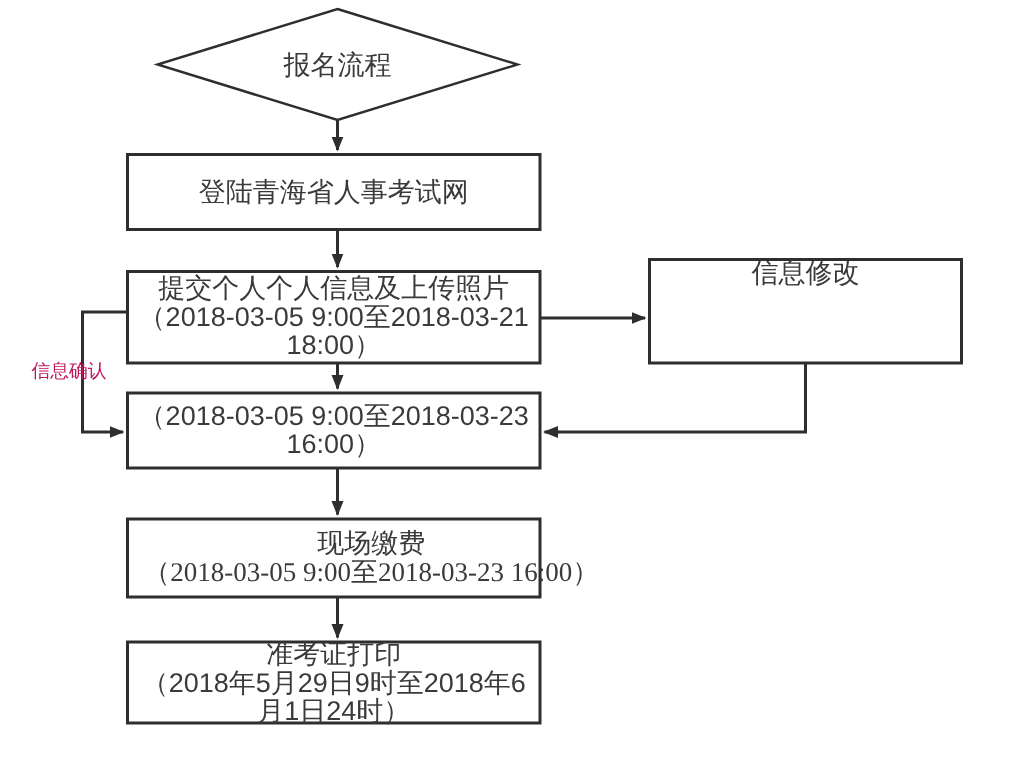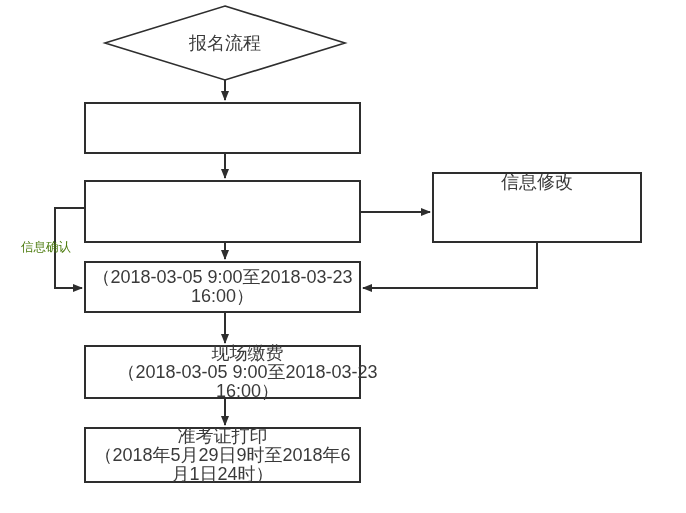--- a/index.html
+++ b/index.html
@@ -38,21 +38,21 @@
     pointer-events: none;
     box-sizing: border-box;
     padding: 0 6px;
   }
   .node-text .line1 { white-space: nowrap; }
   .node-text .line2 { }
   .edge-label {
     position: absolute;
     font-size: 12.5px;
     line-height: 16px;
-    color: #4d7c0f;
+    color: #be185d;
     white-space: nowrap;
   }
 </style>
 </head>
 <body>
 
 <div id="flow-root">
 
   <svg id="flow-svg" viewBox="0 0 686 513">
     <defs>
@@ -89,31 +89,38 @@
 
     <line x1="225" y1="312" x2="225" y2="343" stroke="#2e2e2e" stroke-width="2" marker-end="url(#arrow)"></line>
 
     <line x1="225" y1="398" x2="225" y2="425" stroke="#2e2e2e" stroke-width="2" marker-end="url(#arrow)"></line>
   </svg>
 
   <div class="node-text" style="left:125px; top:6px; width:200px; height:74px;">
     <span class="line1">报名流程</span>
   </div>
 
+  <div class="node-text" style="left:85px; top:103px; width:275px; height:50px;">
+    <span class="line1">登陆青海省人事考试网</span>
+  </div>
 
+  <div class="node-text" style="left:85px; top:181px; width:275px; height:61px;">
+    <span class="line1">提交个人个人信息及上传照片</span>
+    <span class="line2">（2018-03-05 9:00至2018-03-21 18:00）</span>
+  </div>
 
   <div class="node-text" style="left:433px; top:173px; width:208px; height:69px;justify-content:space-between;">
     <span class="line1">信息修改</span>
   </div>
 
   <div class="node-text" style="left:85px; top:258px; width:275px; height:58px;">
     <span class="line2">（2018-03-05 9:00至2018-03-23 16:00）</span>
   </div>
 
-  <div class="node-text" style="left:85px; top:344px; width:325px; height:56px;">
+  <div class="node-text" style="left:85px; top:344px; width:325px; height:56px;font-family:Liberation Serif, serif;">
     <span class="line1">现场缴费</span>
     <span class="line2">（2018-03-05 9:00至2018-03-23 16:00）</span>
   </div>
 
   <div class="node-text" style="left:85px; top:426px; width:275px; height:58px;">
     <span class="line1">准考证打印</span>
     <span class="line2">（2018年5月29日9时至2018年6月1日24时）</span>
   </div>
 
   <div class="edge-label" style="left:21px; top:239px;">

